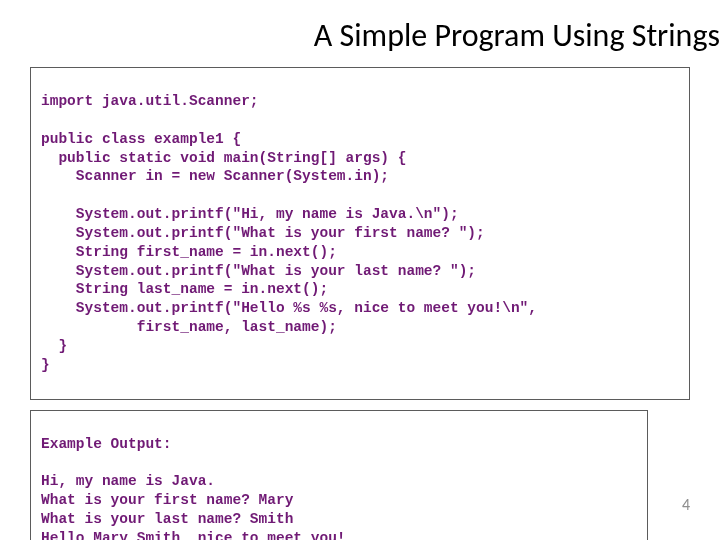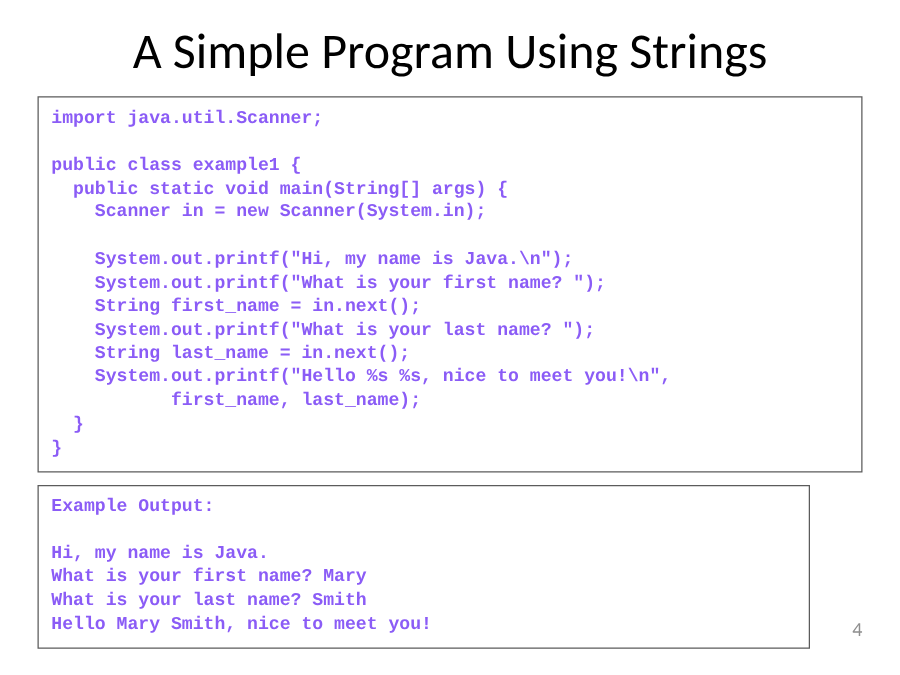--- a/index.html
+++ b/index.html
@@ -5,36 +5,36 @@
     * { margin: 0; padding: 0; box-sizing: border-box; }
     body {
       width: 720px;
       height: 540px;
       background: #fff;
       font-family: Calibri, Arial, sans-serif;
       position: relative;
       overflow: hidden;
     }
     .title {
-      text-align: center;
-      font-size: 40px;
+      text-align: right;
+      font-size: 32px;
       font-weight: 400;
       color: #000;
       padding: 16px 0 12px 0;
     }
     .code-box, .output-box {
       margin: 0 30px 10px 30px;
       border: 1px solid #5b5b5b;
-      padding: 8px 10px;
+      padding: 24px 10px;
       font-family: "Courier New", Courier, monospace;
       font-weight: bold;
       font-size: 14.5px;
       line-height: 1.3;
       white-space: pre;
-      color: #8b5cf6;
+      color: #701a75;
     }
     .output-box {
       margin-right: 72px;
     }
     .page-number {
       position: absolute;
       right: 30px;
       bottom: 26px;
       font-family: Calibri, Arial, sans-serif;
       font-size: 16px;

